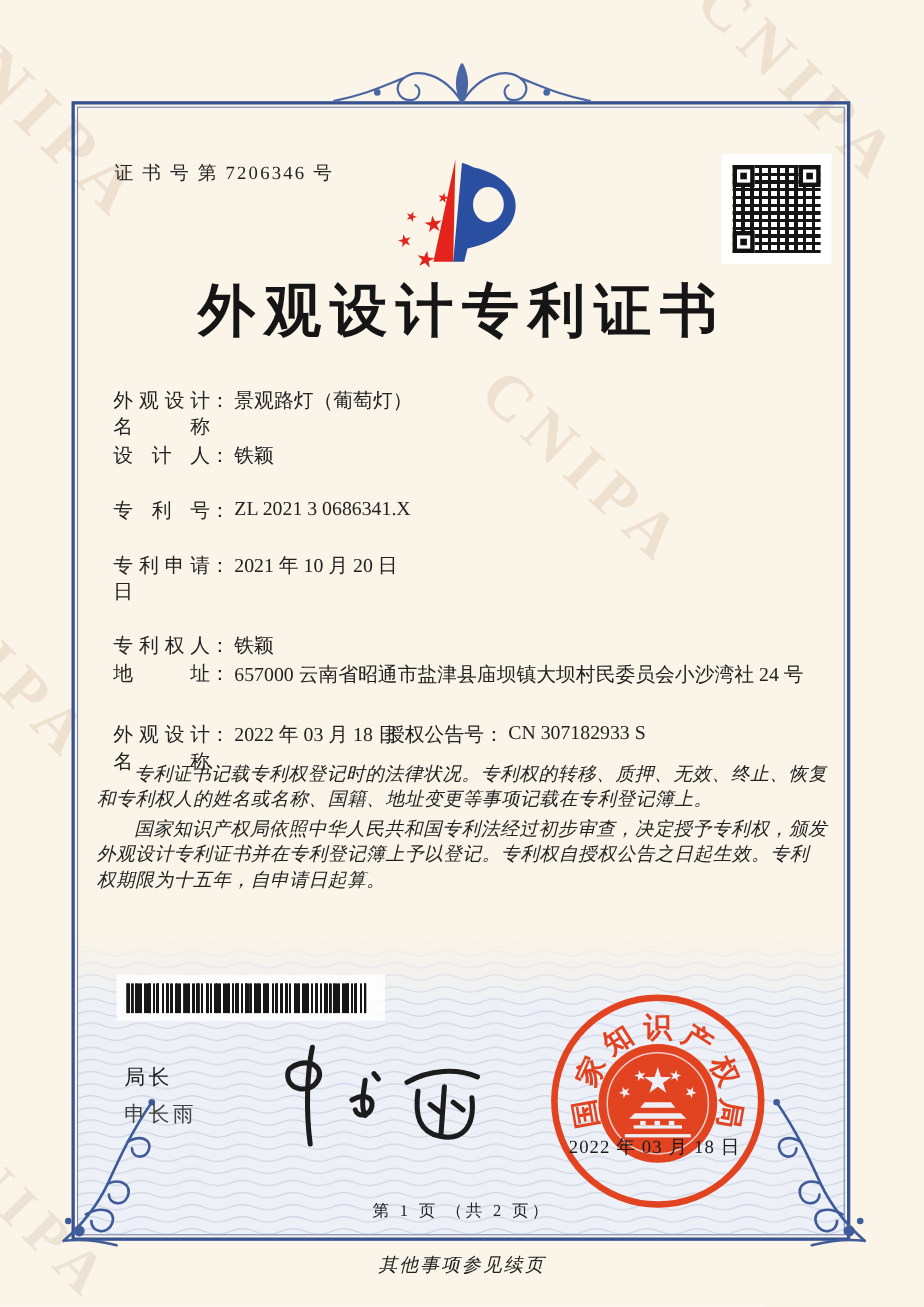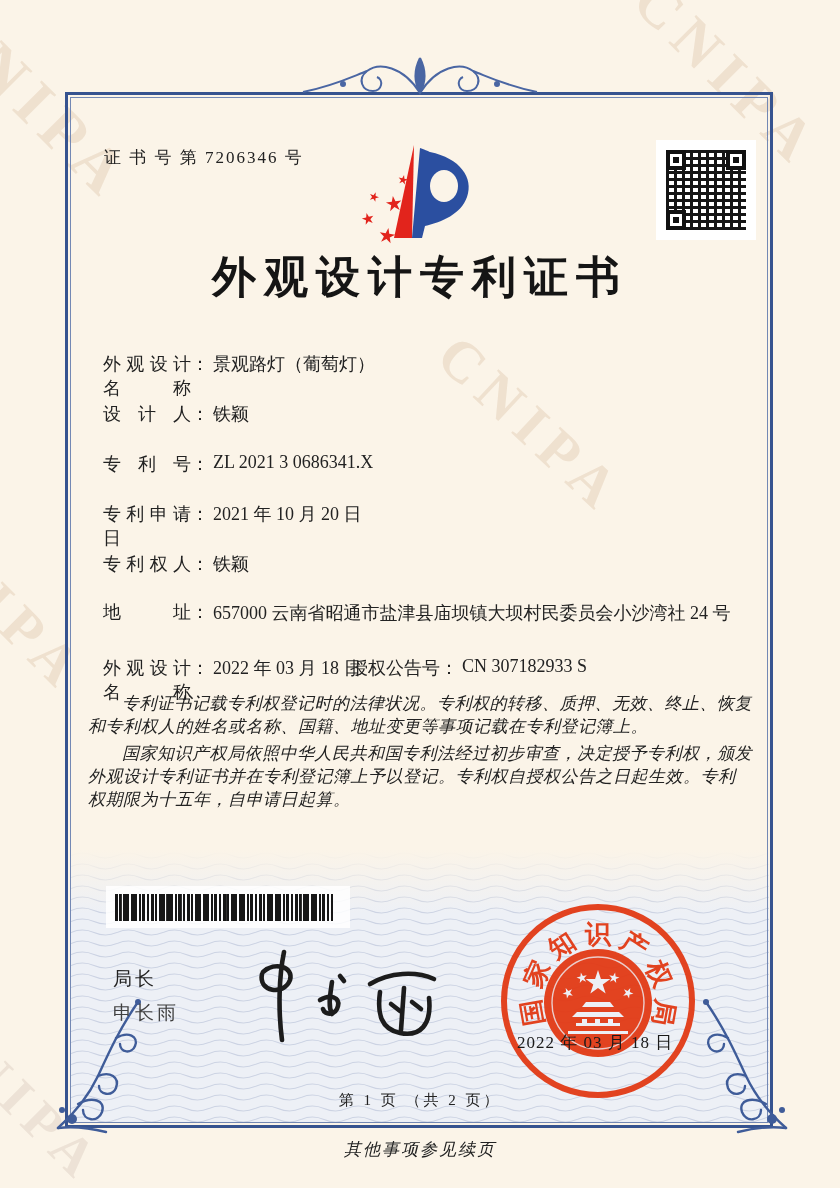--- a/index.html
+++ b/index.html
@@ -37,28 +37,28 @@
   .logo{position:absolute;left:356px;top:142px;}
   .qr-patch{position:absolute;left:656px;top:140px;width:100px;height:100px;background:#ffffff;}
   .qr{position:absolute;left:666px;top:150px;width:80px;height:80px;background:
       repeating-linear-gradient(0deg,#151515 0 3px,transparent 3px 7px),
       repeating-linear-gradient(90deg,#151515 0 3px,#fff 3px 8px);}
   .qr .finder{position:absolute;width:12px;height:12px;border:4px solid #111;background:#fff;}
   .qr .f-tl{left:0;top:0;} .qr .f-tr{right:0;top:0;} .qr .f-bl{left:0;bottom:0;}
   .qr .finder::after{content:"";position:absolute;left:3px;top:3px;width:6px;height:6px;background:#111;}
 
   .title{position:absolute;left:0;top:248px;width:840px;text-align:center;
-      font-size:44px;font-weight:700;letter-spacing:8px;color:#151515;}
+      font-size:52px;font-weight:700;letter-spacing:8px;color:#151515;}
 
   
   .frow{position:absolute;left:103px;display:flex;font-size:18px;color:#222;align-items:flex-start;}
   .f-label{width:88px;text-align:justify;text-align-last:justify;flex:none;}
   .f-colon{flex:none;width:20px;}
   .f-value{margin-left:2px;}
-  .r1{top:352px;font-family:Liberation Serif, serif;} .r2{top:402px;justify-content:center;} .r3{top:452px;} .r4{top:502px;} .r5{top:552px;align-items:flex-end;}
+  .r1{top:352px;font-family:Liberation Serif, serif;} .r2{top:402px;justify-content:center;} .r3{top:452px;} .r4{top:502px;} .r5{top:575px;align-items:flex-end;}
   .r6{top:600px;} .r6 .f-value{width:552px;line-height:26px;}
   .r7{top:656px;width:670px;}
   .grant-no-group{position:absolute;left:247px;top:0;display:flex;}
   .grant-no-group .f-label{width:90px;}
 
   
   .paras{position:absolute;left:88px;top:692px;width:664px;color:#222;}
   .paras p{margin:0 0 4px 0;text-indent:2em;font-size:17px;line-height:23px;
       font-style:italic;letter-spacing:0.5px;}
 

